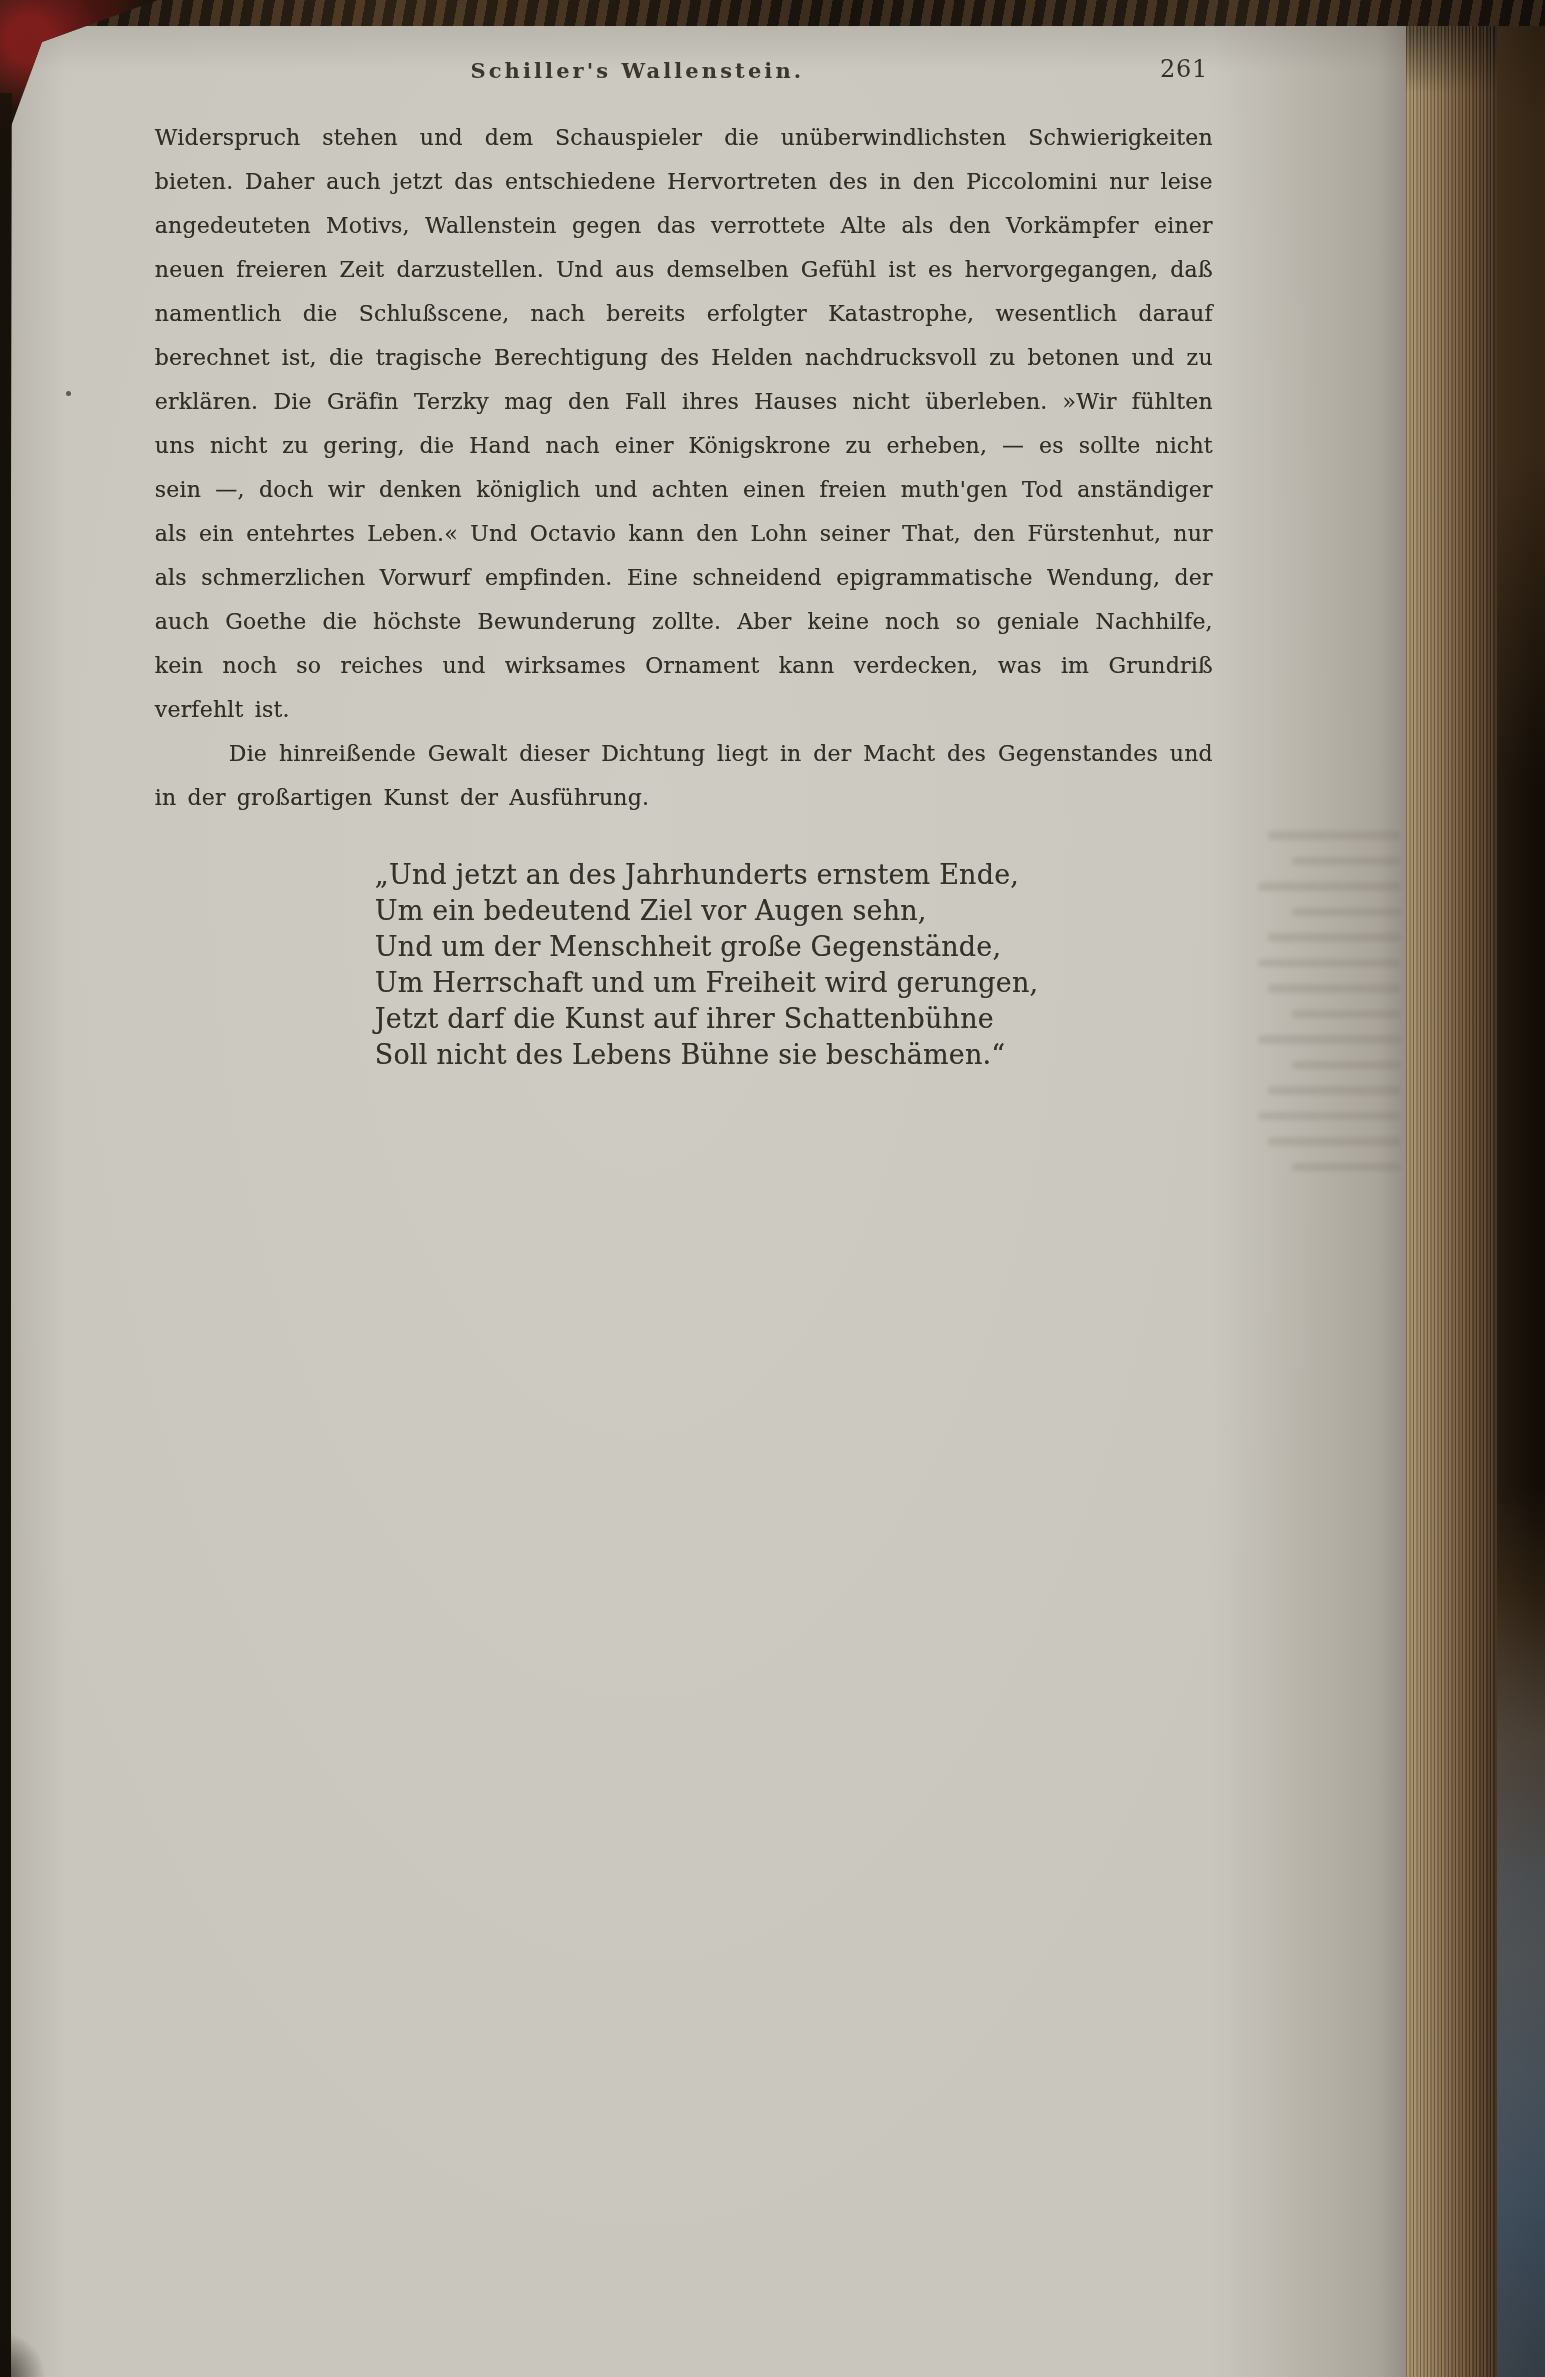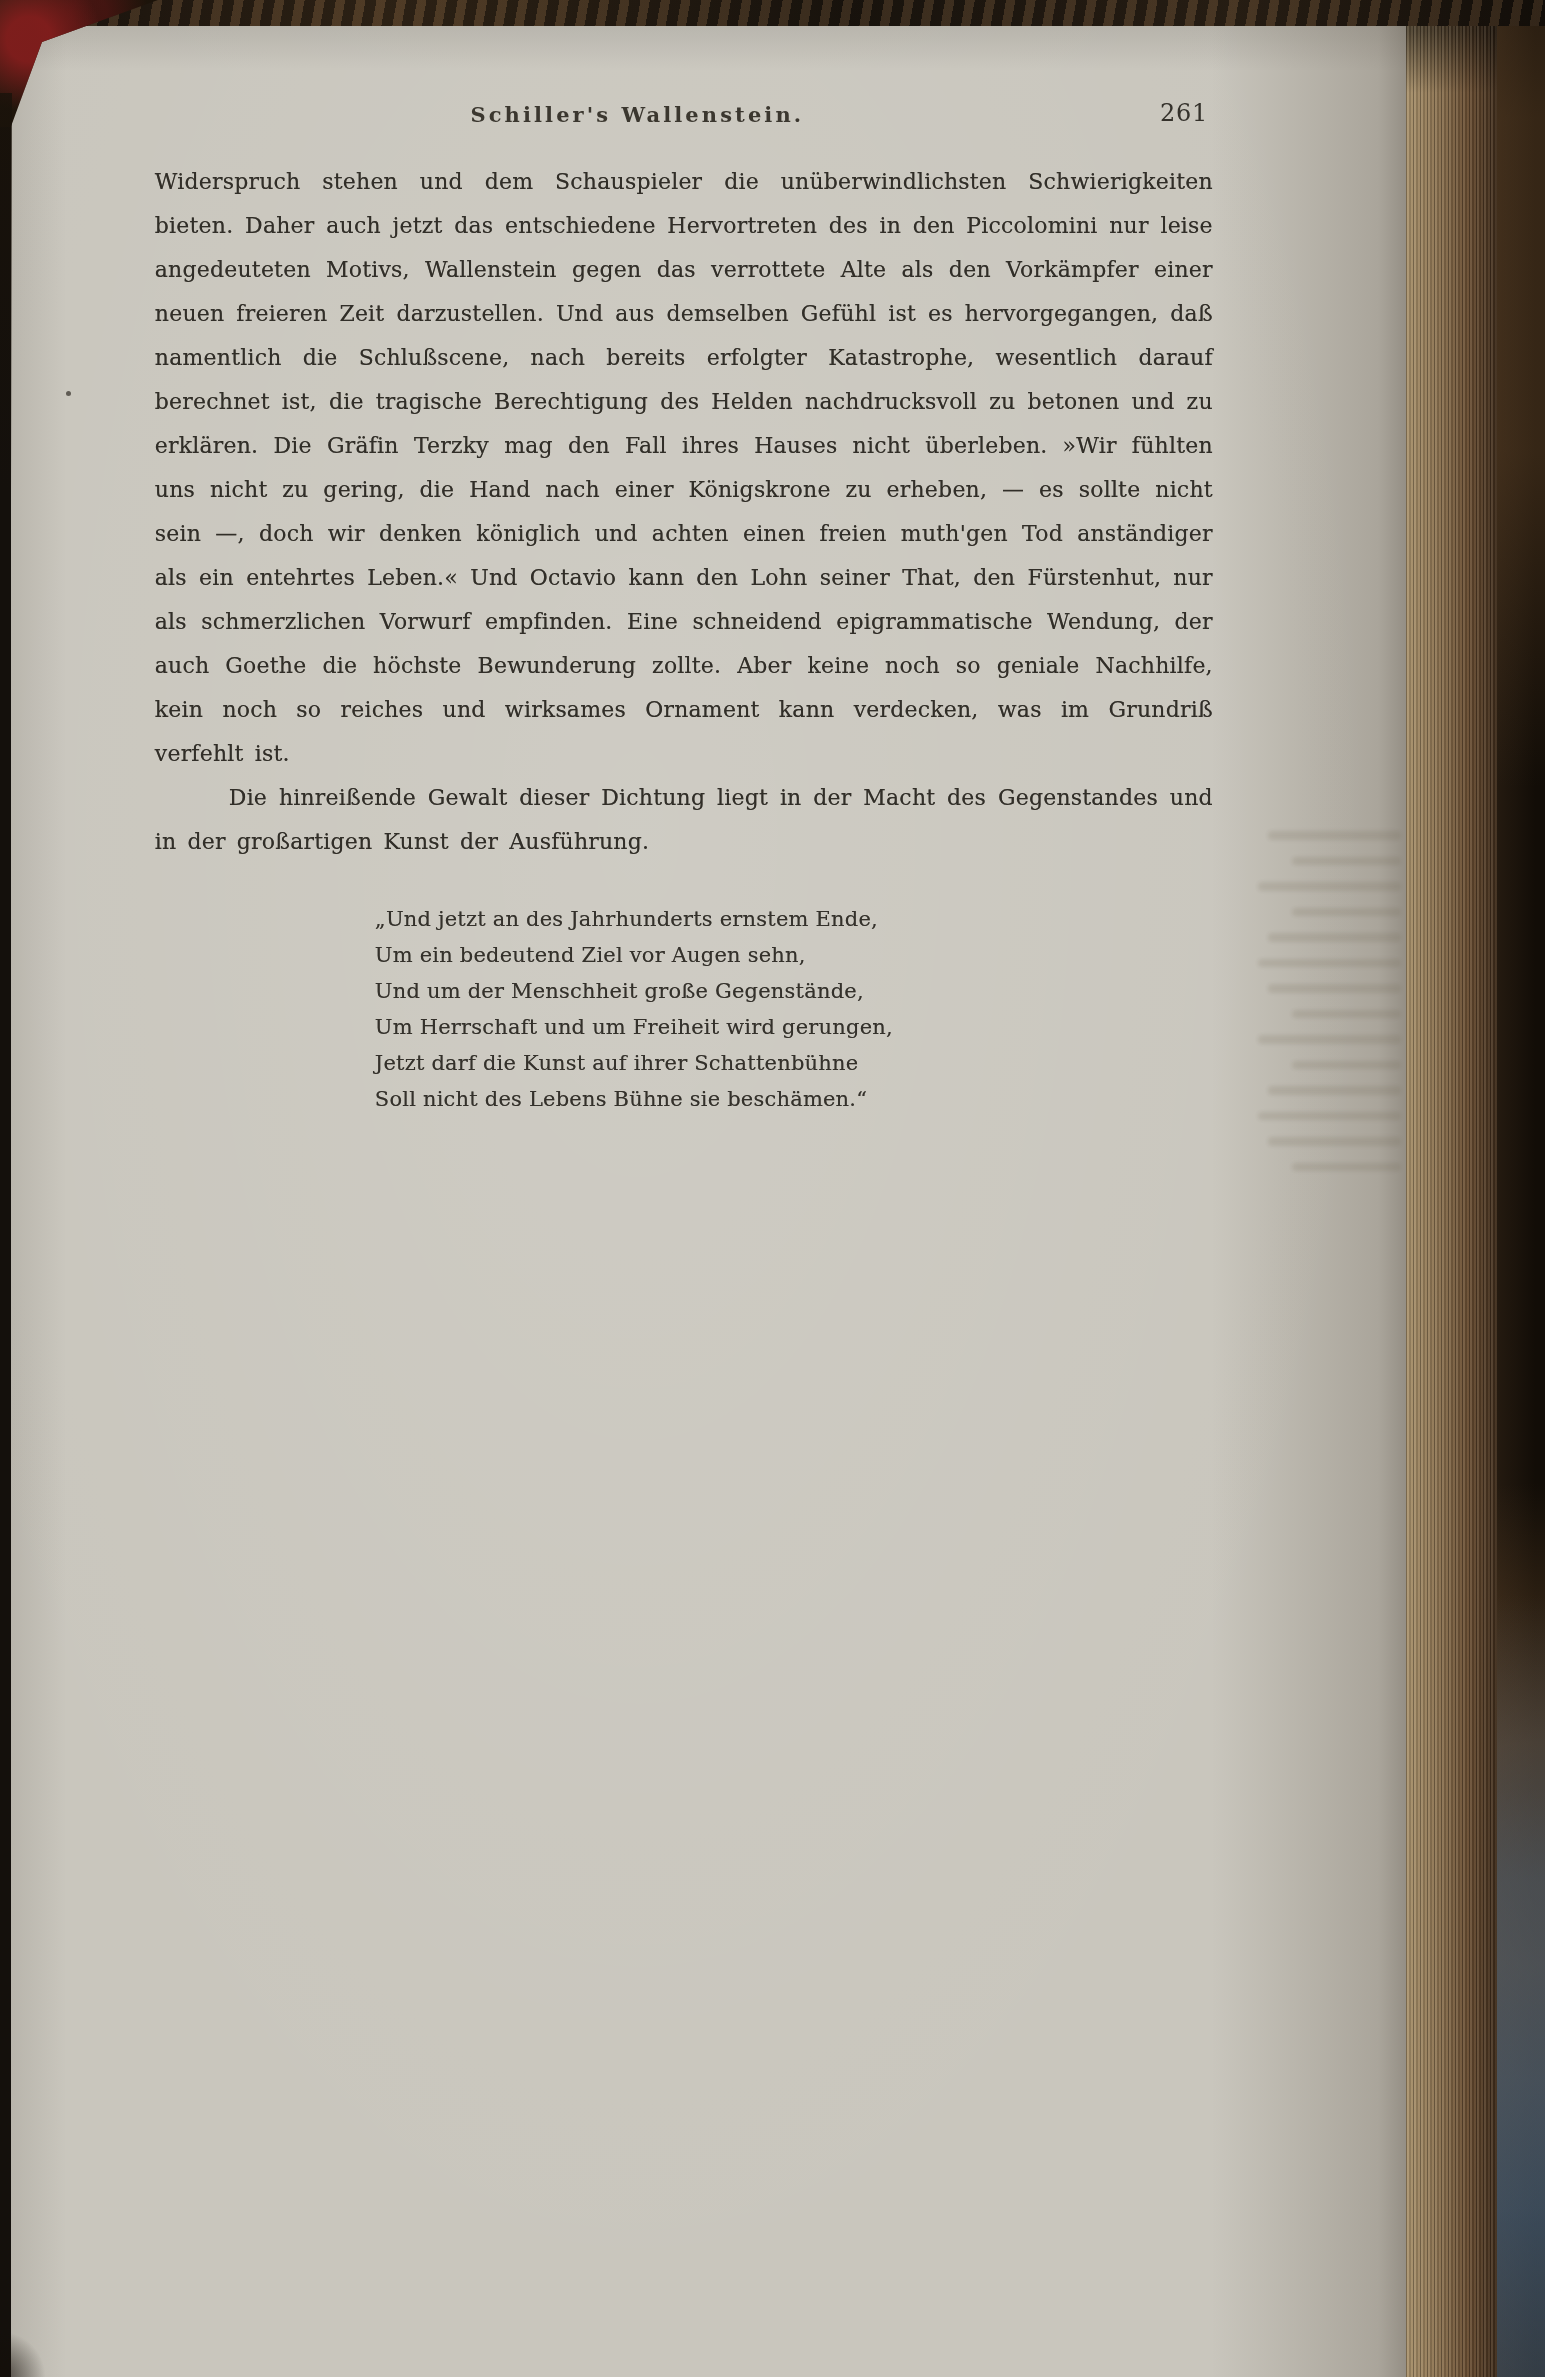--- a/index.html
+++ b/index.html
@@ -15,21 +15,21 @@
   .page {
     position: absolute; left: 10.8px; top: 0; width: 1395px; height: 2377px;
     background:
       radial-gradient(ellipse at 45% 35%, rgba(255,255,255,0.10), transparent 70%),
       linear-gradient(to right, rgba(40,30,20,0.10) 0, transparent 4%),
       linear-gradient(to right, transparent 86%, rgba(60,48,34,0.22) 98%, rgba(50,40,28,0.35) 100%),
       linear-gradient(to bottom, rgba(30,25,18,0.18) 0, transparent 3%),
       #c9c6bd;
     color: #2f2c27;
   }
-  .content { padding: 102px 193px 0 144px; position: relative; }
+  .content { padding: 58px 193px 0 144px; position: relative; }
 
   
   .runhead { position: relative; height: 36px; }
   .runtitle {
     position: absolute; left: 0; right: 93px; text-align: center;
     font-size: 21px; letter-spacing: 3.1px; font-weight: 600; color: #3b372f;
   }
   .pagenum {
     position: absolute; right: 4.6px; top: -3.1px;
     font-size: 24px; color: #34312b; letter-spacing: 0.8px;
@@ -41,21 +41,21 @@
     margin: 0; font-size: 22px; line-height: 44px;
     text-align: justify; word-spacing: 3.9px; letter-spacing: 0.2px;
     font-weight: 500; color: #312e28;
     text-shadow: 0 0 0.5px rgba(40,36,30,0.55);
   }
   .para.indent { text-indent: 74px; }
 
   
   .verse { margin: 37px 0 0 220px; }
   .verse-line {
-    font-size: 21px; line-height: 36px; font-weight: 500;
+    font-size: 27px; line-height: 36px; font-weight: 500;
     color: #34312b; letter-spacing: 0.2px;
     text-shadow: 0 0 0.4px rgba(40,36,30,0.5);
   }
 
   
   .band-top {
     position: absolute; left: 0; top: 0; width: 1545px; height: 26px;
     background:
       repeating-linear-gradient(100deg, rgba(0,0,0,0.35) 0 10.8px, rgba(120,90,60,0.25) 10.8px 20px),
       linear-gradient(to right, #231a12, #43321f 25%, #241c13 55%, #3a2c1d 80%, #1b140d);

